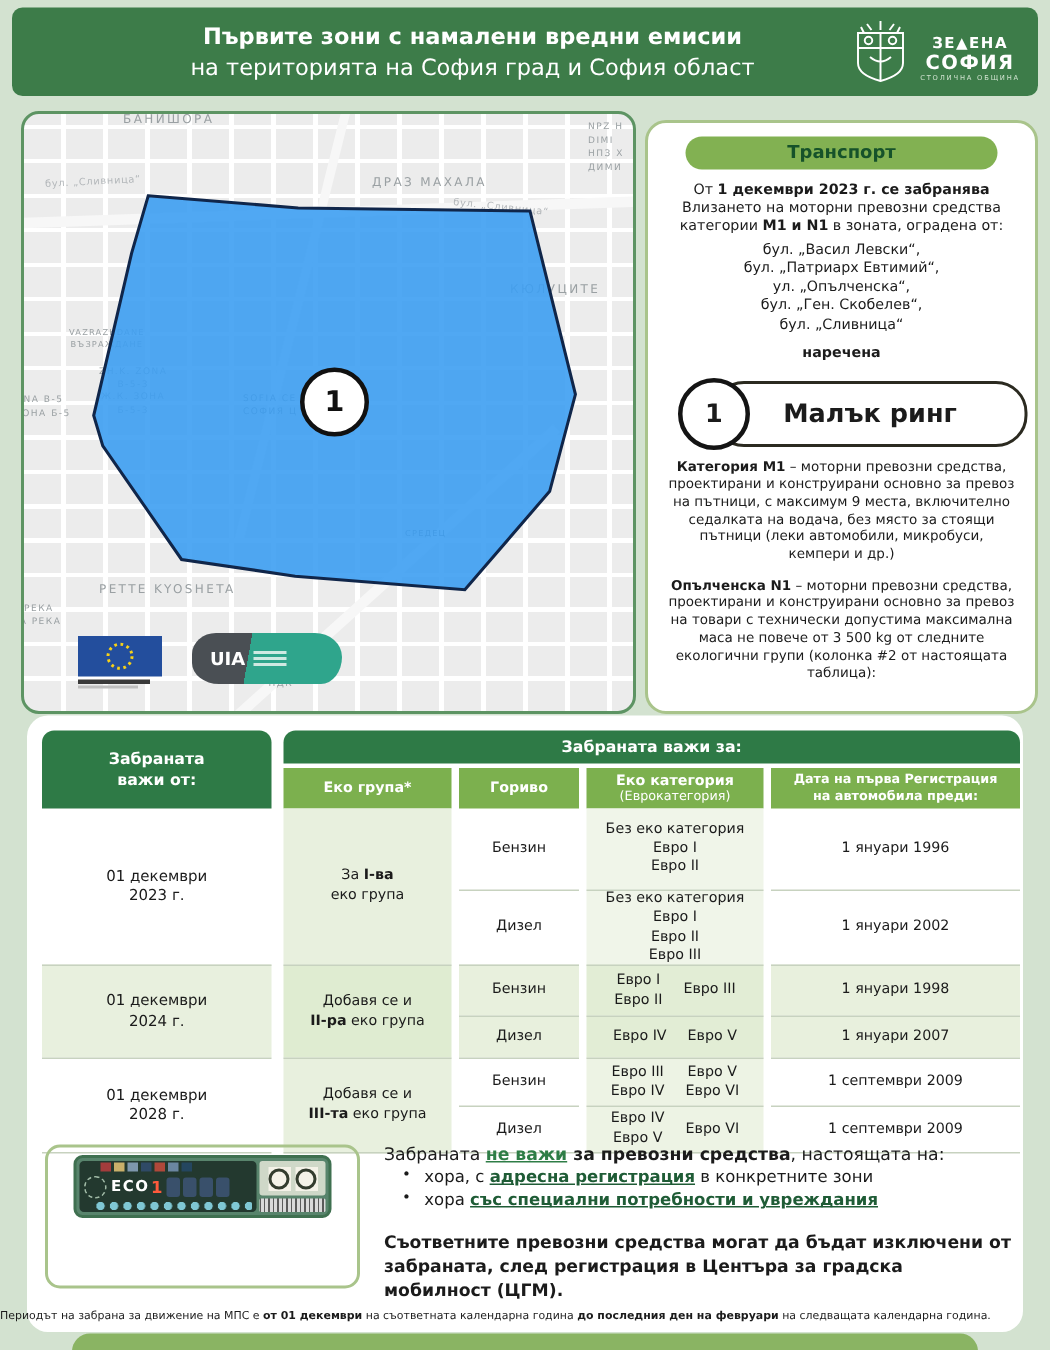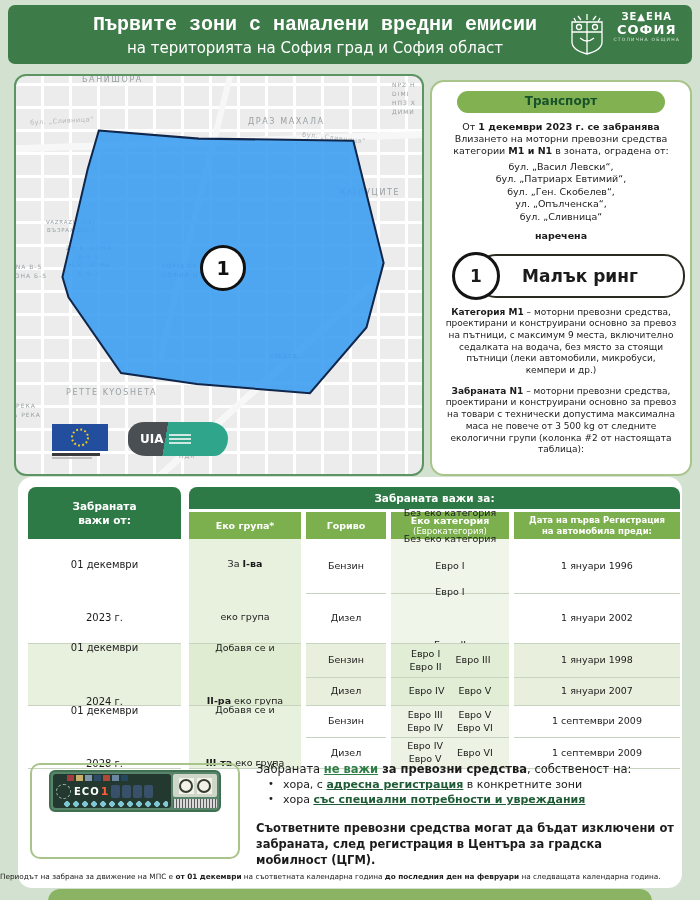--- a/index.html
+++ b/index.html
@@ -1,23 +1,23 @@
 <!DOCTYPE html>
 <html><head>
 <meta charset="utf-8">
 <style>
   html,body{margin:0;padding:0;}
   body{width:700px;height:900px;background:#d3e2d0;font-family:"DejaVu Sans",sans-serif;color:#1b1b1b;position:relative;overflow:hidden;}
 
   
   .header{position:absolute;left:8px;top:5px;width:684px;height:59px;background:#3d7c49;border-radius:7px;display:flex;align-items:center;justify-content:center;}
   .header .titles{text-align:center;color:#fff;line-height:1.35;margin-right:70px;}
-  .title1{font-weight:bold;font-size:20px;font-family:Liberation Mono, monospace;}
+  .title1{font-weight:bold;font-size:15px;}
   .title2{font-size:15px;}
-  .logo{position:absolute;right:12px;top:7px;display:flex;align-items:flex-start;gap:7px;color:#fff;}
+  .logo{position:absolute;right:12px;top:7px;display:flex;align-items:flex-end;gap:7px;color:#fff;}
   .logo-text{text-align:center;line-height:1.05;}
   .logo-l1{font-weight:bold;font-size:10px;letter-spacing:1px;}
   .logo-l2{font-weight:bold;font-size:13px;letter-spacing:1px;}
   .logo-l3{font-size:4.5px;letter-spacing:1.2px;margin-top:2px;color:#cfe2cf;}
 
   
   .map-panel{position:absolute;left:14px;top:74px;width:406px;height:398px;border:2px solid #5d9463;border-radius:12px;background:#ececec;overflow:hidden;
     background-image:
       repeating-linear-gradient(0deg,transparent 0 20px,#ffffff 20px 23px),
       repeating-linear-gradient(90deg,transparent 0 25px,#ffffff 25px 28px);}
@@ -57,21 +57,21 @@
   
   .grid{position:absolute;left:10px;top:10px;display:grid;
     grid-template-columns:153px 8px 112px 5px 80px 5px 118px 5px 166px;
     grid-template-rows:22px 30px 54px 50px 34px 28px 32px 32px;}
   .cell{display:flex;flex-direction:column;align-items:center;justify-content:center;text-align:center;}
   .hdr{background:#2e7a46;color:#fff;font-weight:bold;font-size:10.5px;line-height:1.35;}
   .rtop{border-radius:8px 8px 0 0;}
   .sub{background:#7cb04e;color:#fff;font-weight:bold;font-size:9.5px;margin-top:3px;line-height:1.2;}
   .sub .light{font-weight:normal;font-size:8.5px;}
   .sub.sm{font-size:8.5px;}
-  .body-cell{font-size:9.5px;line-height:1.35;gap:40px;}
+  .body-cell{font-size:9.5px;line-height:1.35;}
   .c1{font-size:10px;}
   .bt{border-top:1px solid #c7d2bf;}
   .bb{border-bottom:1px solid #c7d2bf;}
   .tint{background:#e8f0de;}
   .tint24{background:#dfecd1;}
   .eco23{background:#f0f5e9;}
   .eco24{background:#e2edd5;}
   .eco28{background:#edf3e4;}
   .row24{background:#e8f0dd;}
   .split{flex-direction:row;gap:14px;}
@@ -208,34 +208,34 @@
 </div>
 
 <div class="transport">
   <div class="pill">Транспорт</div>
   <div class="t-intro">
     <span>От </span><span class="b">1 декември 2023 г. се забранява</span><span> Влизането на моторни превозни средства категории </span><span class="b">М1 и N1</span><span> в зоната, оградена от:</span>
   </div>
   <div class="t-streets">
     <div>бул. „Васил Левски“,</div>
     <div>бул. „Патриарх Евтимий“,</div>
+    <div>ул. „Опълченска“,</div>
     <div>бул. „Ген. Скобелев“,</div>
-    <div>ул. „Опълченска“,</div>
     <div>бул. „Сливница“</div>
   </div>
   <div class="narechena">наречена</div>
   <div class="ring">
     <div class="ring-circle">1</div>
     <span>Малък ринг</span>
   </div>
   <div class="cat-p">
     <span class="b">Категория М1</span><span> – моторни превозни средства, проектирани и конструирани основно за превоз на пътници, с максимум 9 места, включително седалката на водача, без място за стоящи пътници (леки автомобили, микробуси, кемпери и др.)</span>
   </div>
   <div class="cat-p">
-    <span class="b">Забраната N1</span><span> – моторни превозни средства, проектирани и конструирани основно за превоз на товари с технически допустима максимална маса не повече от 3 500 kg от следните екологични групи (колонка #2 от настоящата таблица):</span>
+    <span class="b">Опълченска N1</span><span> – моторни превозни средства, проектирани и конструирани основно за превоз на товари с технически допустима максимална маса не повече от 3 500 kg от следните екологични групи (колонка #2 от настоящата таблица):</span>
   </div>
 </div>
 
 <div class="card">
 
   <div class="grid">
 
     <div class="cell hdr rtop" style="grid-column:1;grid-row:1/3;">
       <div>Забраната</div>
       <div>важи от:</div>
@@ -374,21 +374,21 @@
               <i></i>
             </div>
         </div>
         <div class="barcode"></div>
       </div>
     </div>
   </div>
 
   <div class="exceptions">
     <div>
-      <span>Забраната </span><span class="und-g">не важи</span><span class="b"> за превозни средства</span><span>, собственост на:</span>
+      <span>Забраната </span><span class="und-g">не важи</span><span class="b"> за превозни средства</span><span>, настоящата на:</span>
     </div>
     <div class="exc-li">
       <span class="dot">•</span>
       <span><span>хора, с </span><span class="und-d">адресна регистрация</span><span> в конкретните зони</span></span>
     </div>
     <div class="exc-li">
       <span class="dot">•</span>
       <span><span>хора </span><span class="und-d">със специални потребности и увреждания</span><span></span></span>
     </div>
     <div class="exc-para">Съответните превозни средства могат да бъдат изключени от забраната, след регистрация в Центъра за градска мобилност (ЦГМ).</div>

